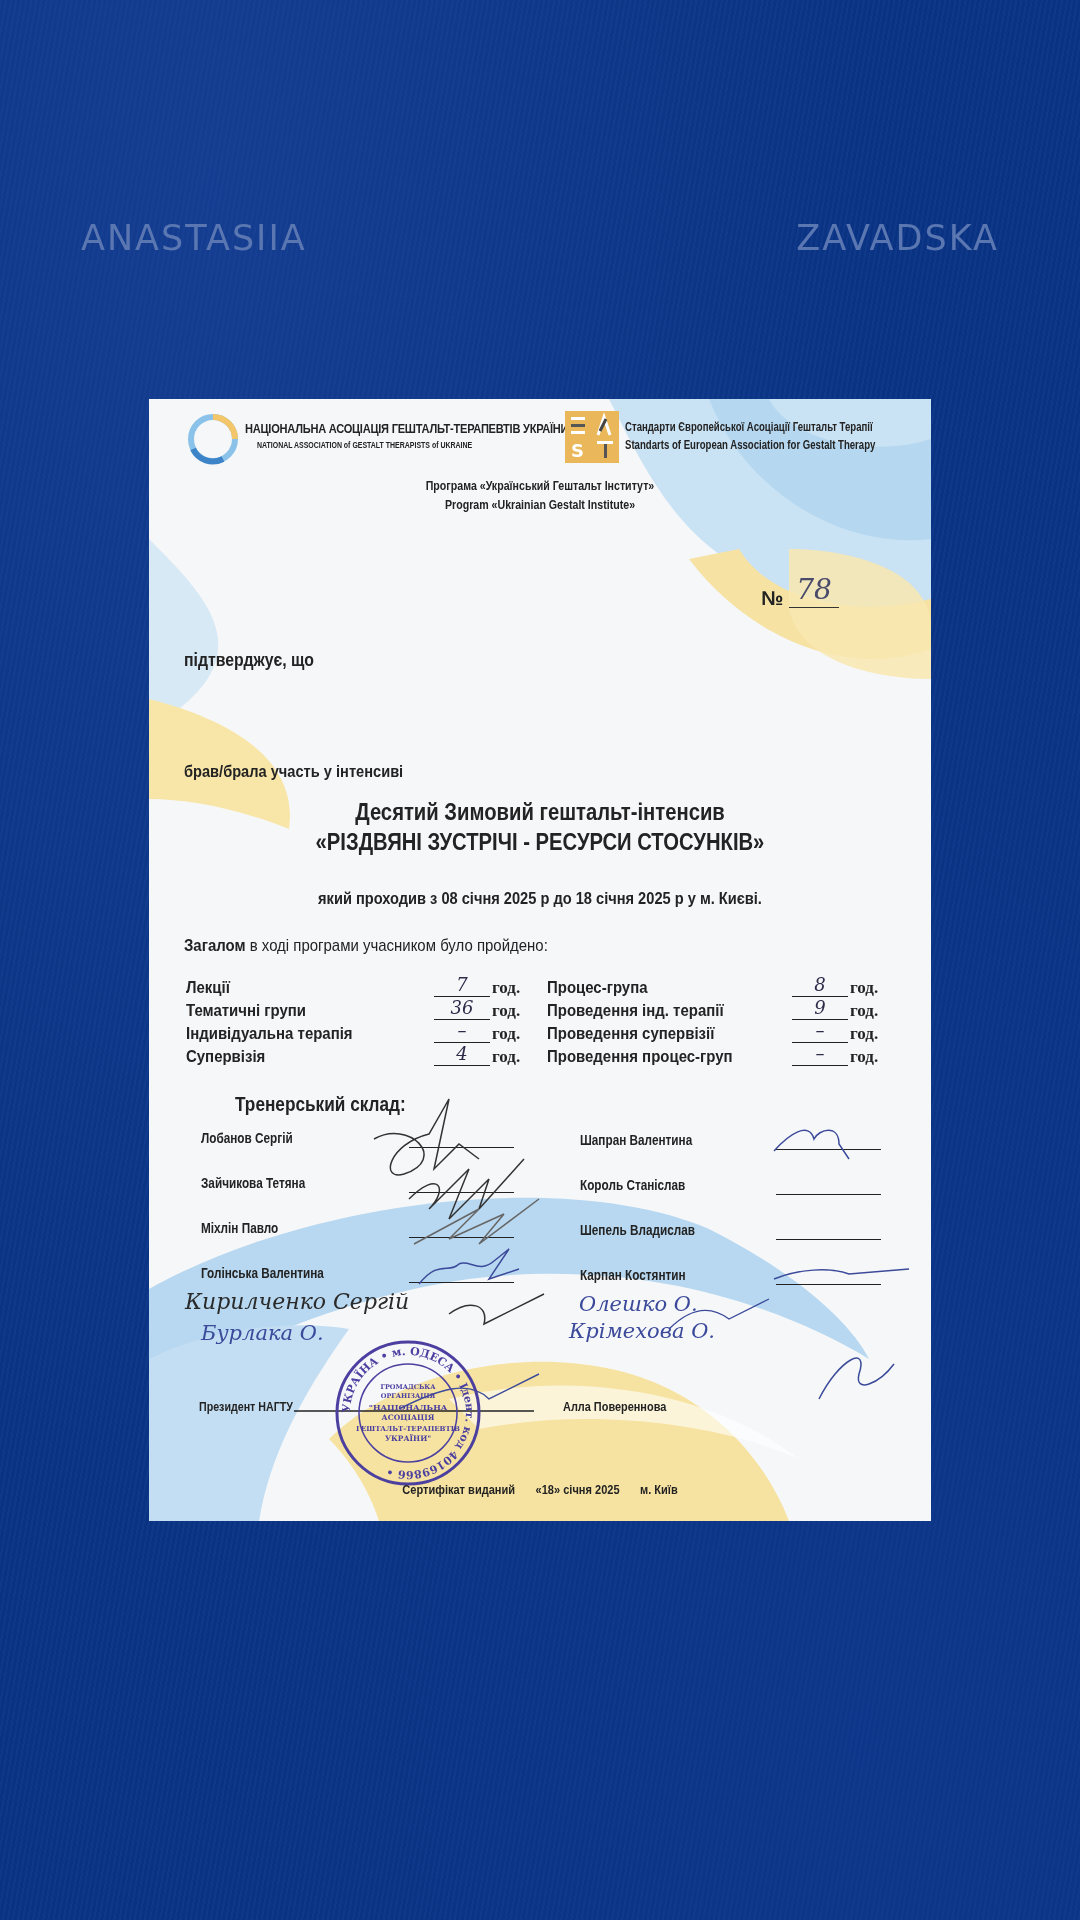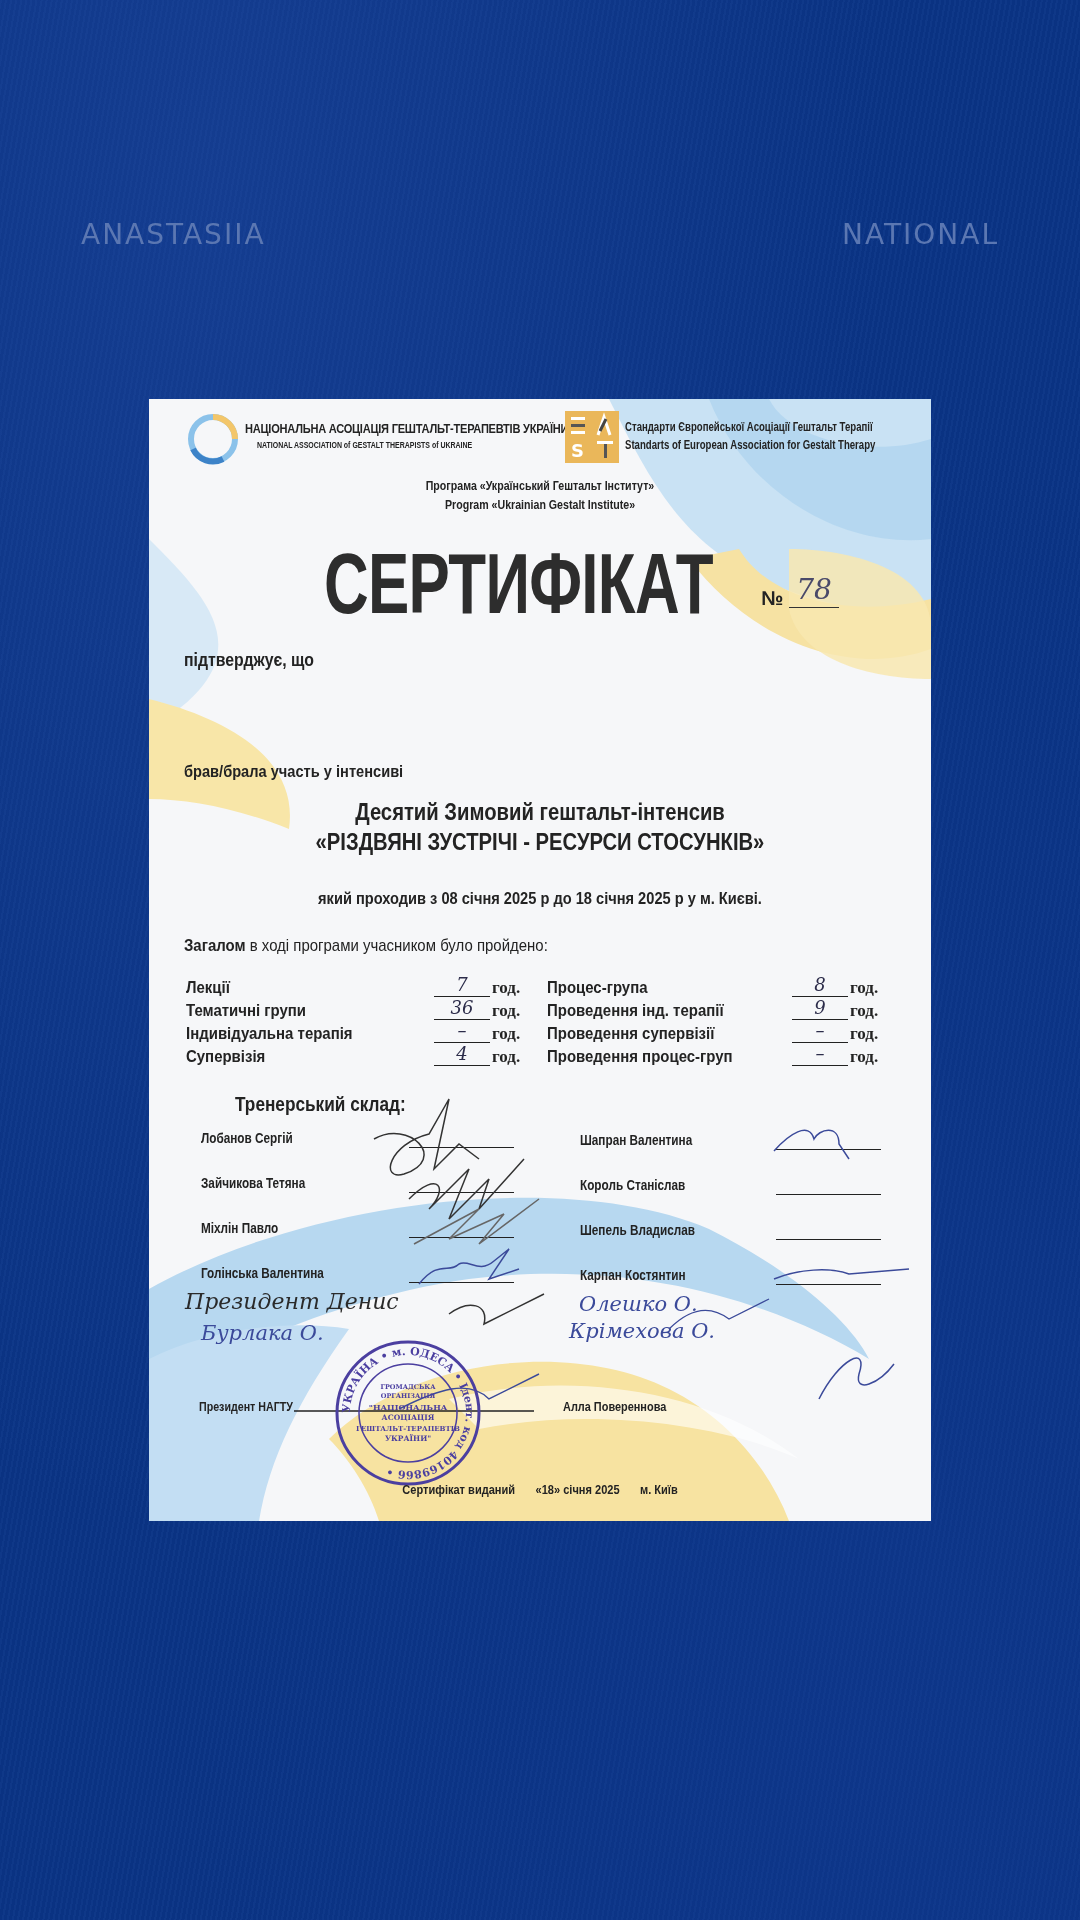--- a/index.html
+++ b/index.html
@@ -9,21 +9,21 @@
       background: #0a3486;
       background-image:
         radial-gradient(ellipse at 20% 10%, rgba(40,80,170,0.35) 0%, rgba(0,0,0,0) 55%),
         radial-gradient(ellipse at 80% 90%, rgba(20,60,150,0.35) 0%, rgba(0,0,0,0) 55%),
         repeating-linear-gradient(100deg, rgba(255,255,255,0.018) 0 2px, rgba(0,0,0,0.03) 2px 5px);
       font-family: "Liberation Sans", sans-serif;
     }
     .brand {
       position: absolute; top: 218px;
       font-family: "DejaVu Sans", sans-serif;
-      font-size: 28px; letter-spacing: 2px;
+      font-size: 35px; letter-spacing: 2px;
       color: #5b77b2;
     }
     .brand.left { left: 81px; }
     .brand.right { right: 81px; }
 
     .cert {
       position: absolute; left: 149px; top: 399px; width: 782px; height: 1122px;
       background: #f6f7f9;
       overflow: hidden;
       color: #232323;
@@ -87,21 +87,21 @@
     .president-name { position: absolute; left: 414px; top: 1000px; font-size: 13px; font-weight: bold; transform: scaleX(0.84); transform-origin: left; white-space: nowrap; }
 
     .stamp { position: absolute; left: 185px; top: 940px; width: 148px; height: 148px; }
     .issued { position: absolute; left: 0; width: 100%; text-align: center; top: 1083px; font-size: 13px; font-weight: bold; white-space: nowrap; transform: scaleX(0.85); }
     .issued span { margin: 0 12px; }
   </style>
 </head>
 <body>
 
 <div class="brand left">ANASTASIIA</div>
-<div class="brand right">NATIONAL</div>
+<div class="brand right">ZAVADSKA</div>
 
 <div class="cert">
   <svg class="bg" viewBox="0 0 782 1122" preserveAspectRatio="none">
     <path d="M460 0 C 520 120, 560 200, 782 220 L 782 0 Z" fill="#c9e2f4"></path>
     <path d="M560 0 C 600 100, 700 150, 782 140 L 782 40 C 720 60, 640 40, 620 0 Z" fill="#b3d6f0" opacity="0.9"></path>
     <path d="M540 160 C 600 240, 700 280, 782 250 L 782 200 C 700 220, 620 200, 590 150 Z" fill="#f6e2a3"></path>
     <path d="M640 150 C 700 150, 782 170, 782 230 L 782 280 C 720 280, 650 260, 640 210 Z" fill="#f8e7b0" opacity="0.85"></path>
     <path d="M0 140 C 60 200, 120 260, 0 330 Z" fill="#d8e9f6"></path>
     <path d="M0 300 C 80 320, 150 360, 140 430 C 90 410, 40 400, 0 400 Z" fill="#f8e6a8"></path>
     <path d="M0 890 C 160 800, 420 770, 560 830 C 640 870, 700 920, 720 960 C 620 900, 480 860, 320 880 C 180 900, 60 960, 0 1000 Z" fill="#b7d8f0"></path>
@@ -129,21 +129,20 @@
       <text x="6" y="46" font-family="DejaVu Sans, sans-serif" font-size="18" font-weight="bold" fill="#fff">S</text>
       <rect x="32" y="30" width="16" height="3" fill="#fff"></rect>
       <rect x="39" y="33" width="3" height="14" fill="#555"></rect>
     </svg>
     <div class="eagt-l1">Стандарти Європейської Асоціації Гештальт Терапії</div>
     <div class="eagt-l2">Standarts of European Association for Gestalt Therapy</div>
 
     <div class="program l1">Програма «Український Гештальт Інститут»</div>
     <div class="program l2">Program «Ukrainian Gestalt Institute»</div>
 
-    <div class="title-wrap"><span class="title">СЕРТИФІКАТ</span></div>
     <div class="num-label">№</div>
     <div class="num-value">78</div>
 
     <div class="confirms">підтверджує, що</div>
 
     <div class="participated">брав/брала участь у інтенсиві</div>
     <div class="course-l1">Десятий Зимовий гештальт-інтенсив</div>
     <div class="course-l2">«РІЗДВЯНІ ЗУСТРІЧІ - РЕСУРСИ СТОСУНКІВ»</div>
     <div class="dates">який проходив з  08 січня 2025 р до 18 січня 2025 р у м. Києві.</div>
 
@@ -221,21 +220,21 @@
       <path d="M270 885 C 290 860, 300 875, 310 865 C 320 860, 330 875, 345 862 L 360 850 L 340 880 L 370 870" fill="none" stroke="#3b4a9a" stroke-width="1.5"></path>
       <path d="M625 752 C 640 735, 660 722, 665 740 C 670 730, 690 725, 690 745 L 700 760" fill="none" stroke="#3b4a9a" stroke-width="1.5"></path>
       <path d="M625 880 C 650 870, 680 868, 700 875 L 760 870" fill="none" stroke="#3b4a9a" stroke-width="1.5"></path>
       <path d="M670 1000 C 690 960, 720 945, 710 975 C 705 995, 730 985, 745 965" fill="none" stroke="#3b4a9a" stroke-width="1.5"></path>
       <path d="M520 930 C 540 910, 560 905, 580 920 L 620 900" fill="none" stroke="#3b4a9a" stroke-width="1.3"></path>
       <path d="M300 915 C 320 900, 340 905, 335 925 L 395 895" fill="none" stroke="#333" stroke-width="1.5"></path>
       <line x1="145" y1="1012" x2="385" y2="1012" stroke="#222" stroke-width="1.4"></line>
       <path d="M250 1010 C 290 990, 320 980, 340 1000 L 390 975" fill="none" stroke="#3b4a9a" stroke-width="1.4"></path>
     </svg>
 
-    <div class="hand black" style="left:36px; top:890px;">Президент Денис</div>
+    <div class="hand black" style="left:36px; top:890px;">Кирилченко Сергій</div>
     <div class="hand blue" style="left:52px; top:922px;">Бурлака О.</div>
     <div class="hand blue" style="left:430px; top:893px;">Олешко О.</div>
     <div class="hand blue" style="left:420px; top:920px;">Крімехова О.</div>
 
     <div class="president">Президент НАГТУ</div>
     <div class="president-name">Алла Повереннова</div>
 
     <svg class="stamp" viewBox="0 0 148 148">
       <defs>
         <path id="ringpath" d="M74 74 m -58 0 a 58 58 0 1 1 116 0 a 58 58 0 1 1 -116 0"></path>

